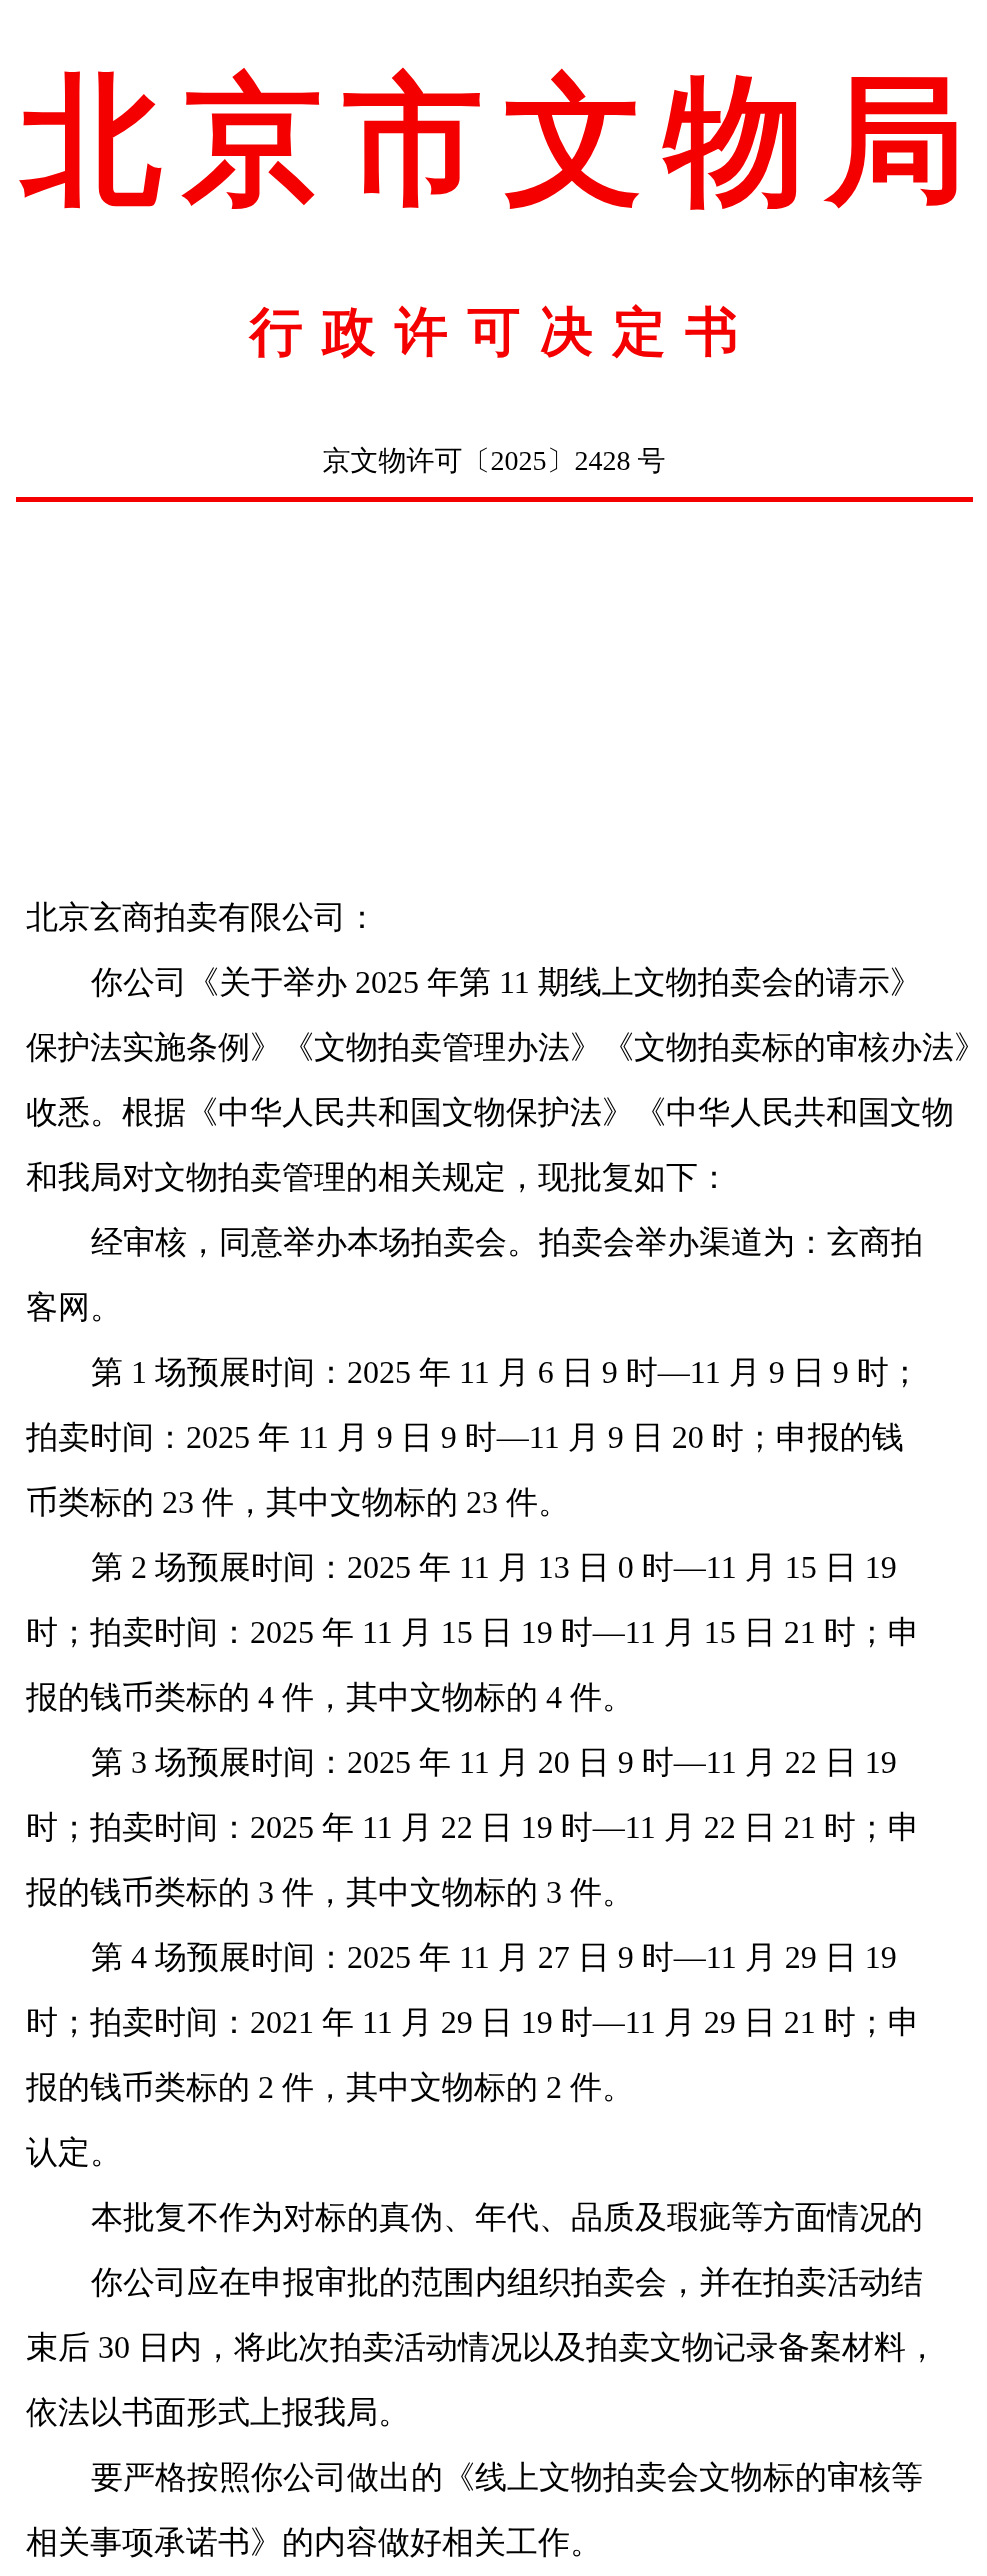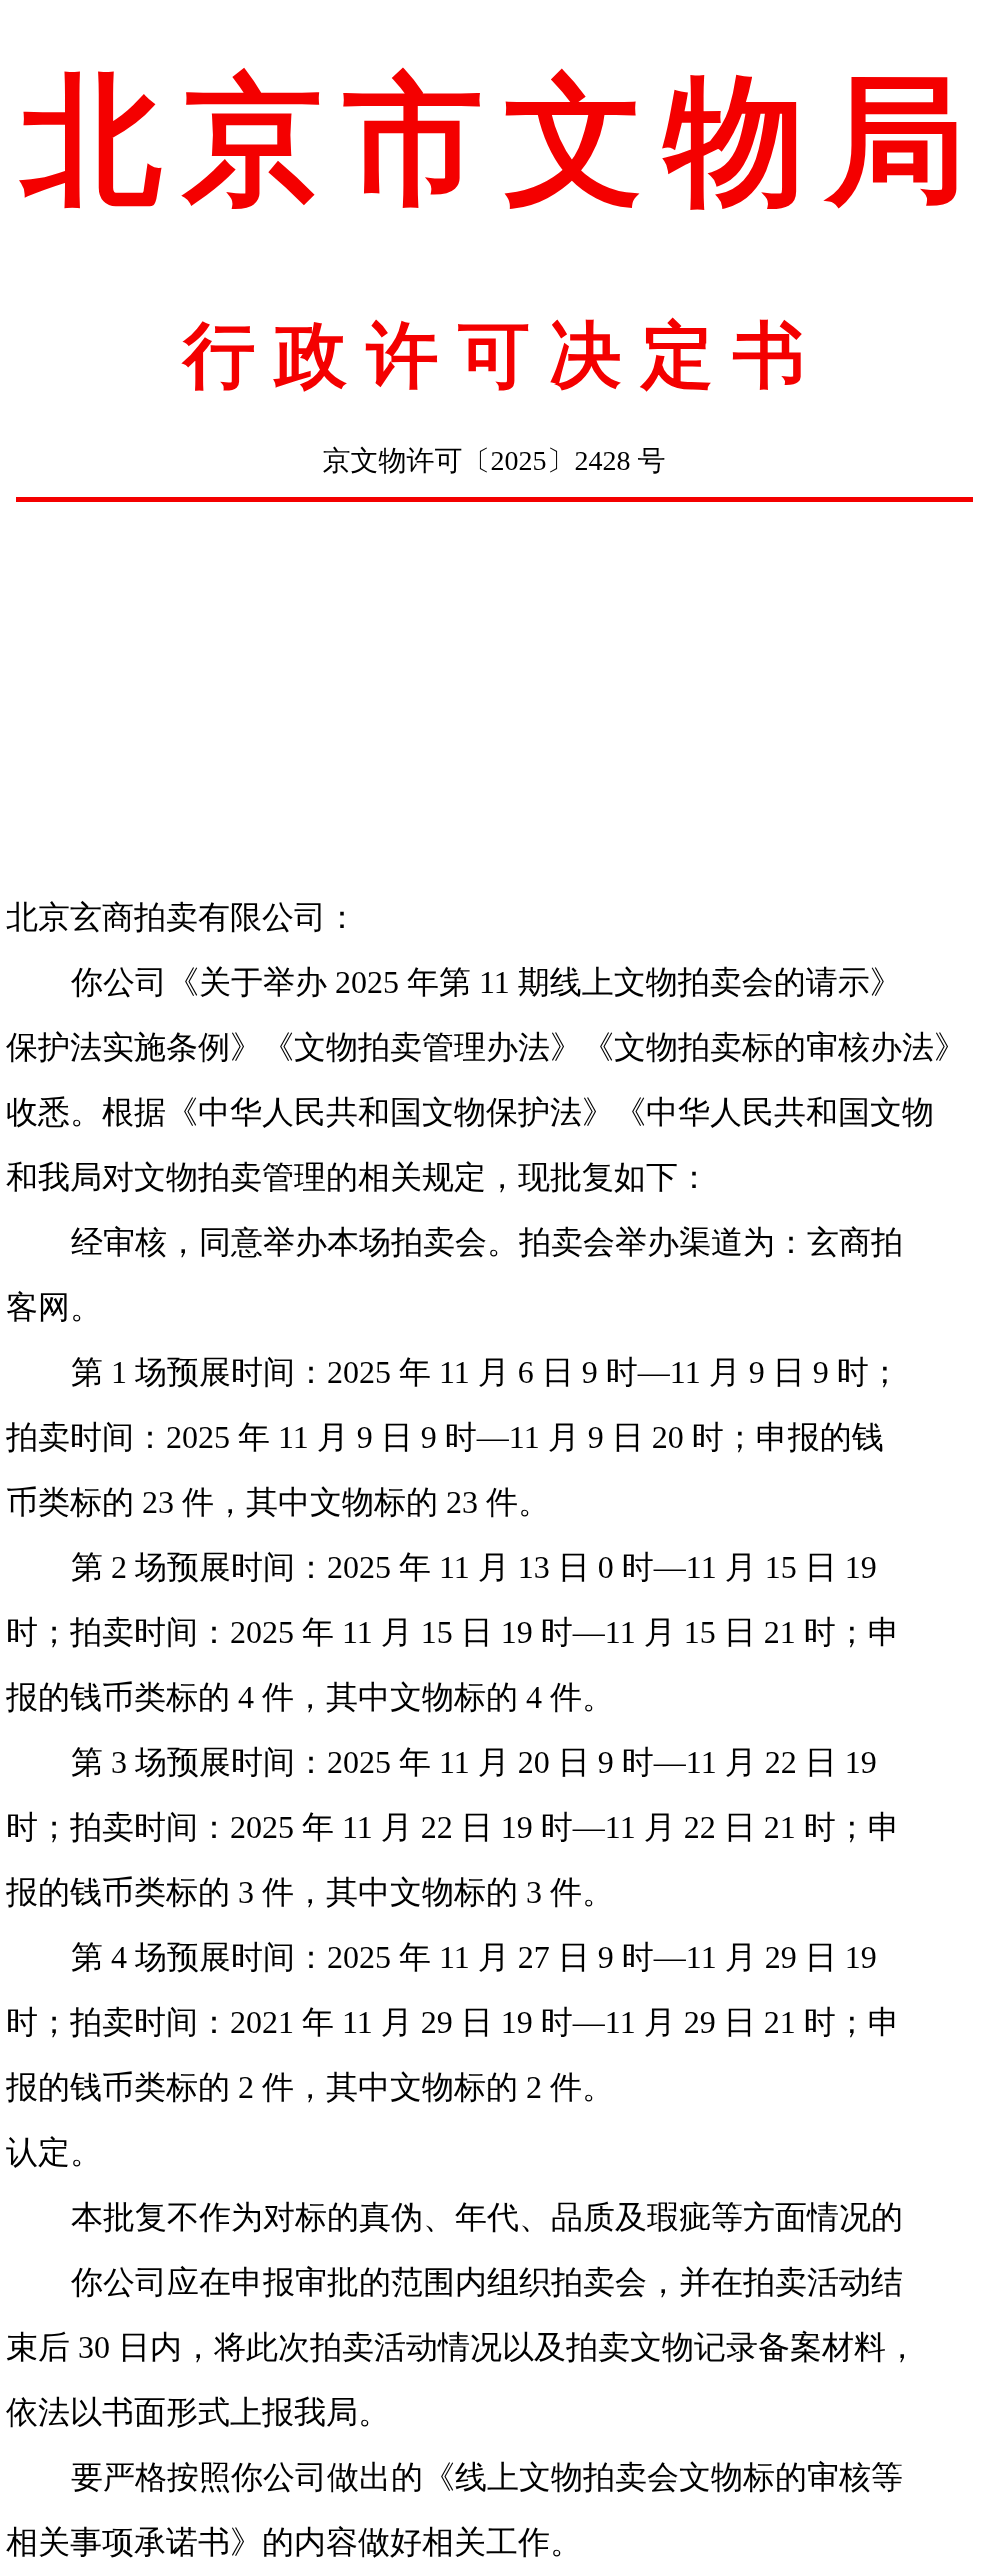--- a/index.html
+++ b/index.html
@@ -4,31 +4,31 @@
 <style>
   html,body{margin:0;padding:0;background:#ffffff;}
   .page{position:relative;width:988px;height:3613px;background:#ffffff;overflow:hidden;
         font-family:"Liberation Serif","DejaVu Serif",serif;color:#000;}
   
   .agency{position:absolute;left:21.6px;top:49px;width:944px;height:185px;
           display:flex;justify-content:space-between;align-items:flex-start;
           font-size:140px;line-height:185px;font-weight:bold;color:#f40000;
           font-family:"Liberation Serif","DejaVu Serif",serif;}
   .doc-type{position:absolute;left:0;top:298px;width:988px;text-align:center;
-            font-size:72px;line-height:68px;font-weight:bold;color:#f40000;
-            letter-spacing:19.6px;text-indent:19.6px;margin-top:24px;}
+            font-size:53px;line-height:68px;font-weight:bold;color:#f40000;
+            letter-spacing:19.6px;text-indent:19.6px;}
   .doc-number{position:absolute;left:0;top:442px;width:988px;text-align:center;
               font-size:28px;line-height:37px;color:#000;}
   .red-rule{position:absolute;left:15.5px;top:497px;width:957px;height:4.6px;background:#f40000;}
   
   .title-block{position:absolute;left:0;top:588px;width:988px;text-align:center;
                font-family:"Liberation Sans","DejaVu Sans",sans-serif;font-weight:bold;
                font-size:40px;line-height:61px;color:#000;}
   
-  .body-lines{position:absolute;left:6px;top:885px;width:951px;
+  .body-lines{position:absolute;left:26px;top:885px;width:951px;
               font-size:32px;color:#000;}
   .bline{height:65px;line-height:65px;white-space:nowrap;}
   .bline.ind{padding-left:65px;}
 </style>
 </head>
 <body>
 
 <div class="page">
 
   <div class="agency">

